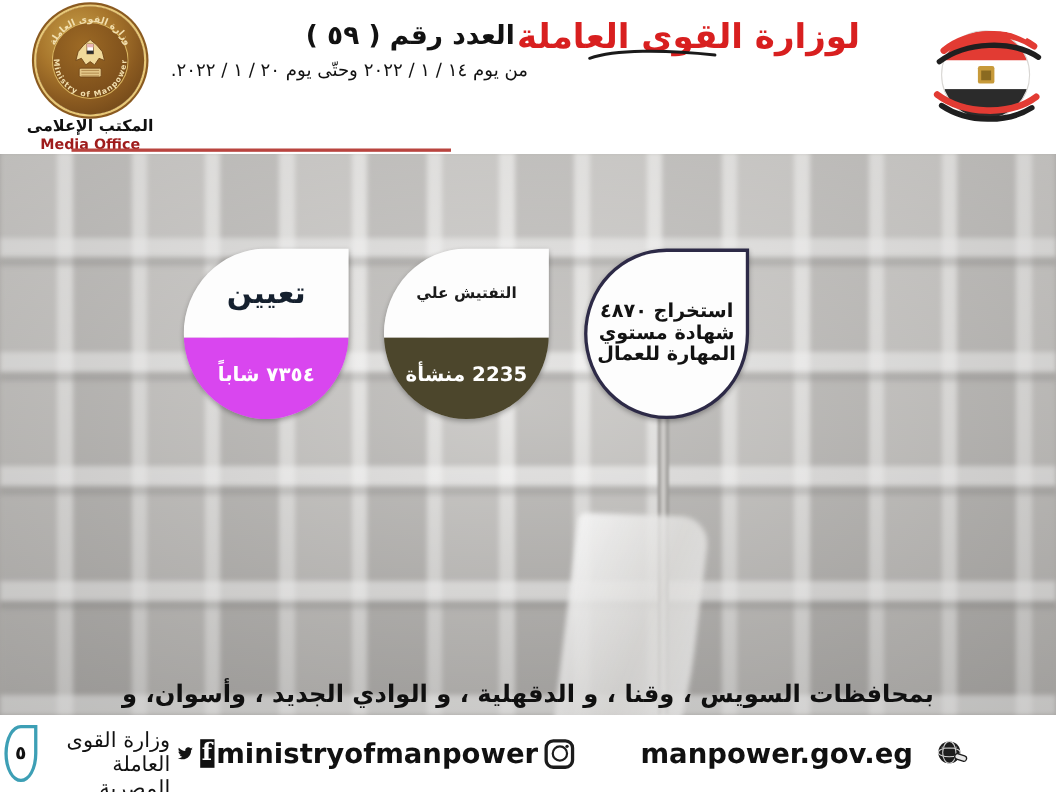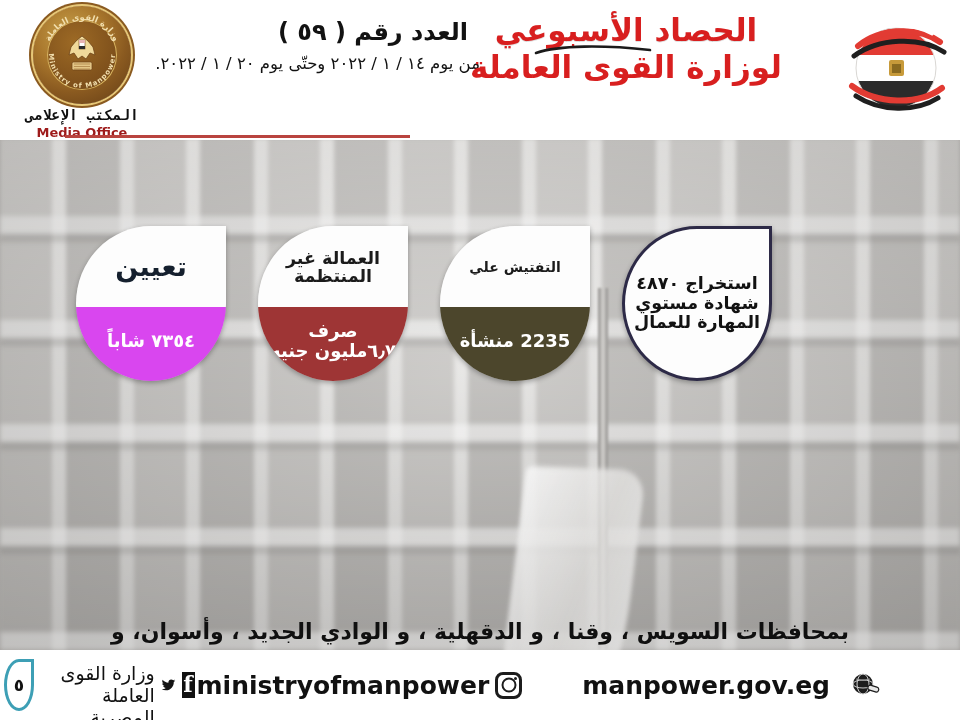--- a/index.html
+++ b/index.html
@@ -18,21 +18,21 @@
   
   .seal-block{position:absolute;left:12px;top:6px;width:140px;height:130px;text-align:center;}
   .seal{position:relative;width:98px;height:98px;margin:0 auto;border-radius:50%;
         background:radial-gradient(circle at 38% 30%,#c8a14a 0%,#a8762c 38%,#8a5a20 62%,#6d4418 88%);
         box-shadow:0 0 0 2px #e7c878, 0 0 0 4px #8a5a20, 0 1px 3px rgba(0,0,0,.45);}
   .seal-inner{position:absolute;left:14px;top:14px;width:70px;height:70px;border-radius:50%;
         background:radial-gradient(circle at 40% 32%,#9d6a25 0%,#7d4f1b 70%,#5e3a12 100%);
         box-shadow:inset 0 0 0 1px #d9b45f;}
   .seal-eagle{position:absolute;left:50%;top:50%;transform:translate(-50%,-50%);width:40px;height:44px;}
   .seal-ring-txt{position:absolute;left:0;top:0;width:100%;height:100%;}
-  .media-ar{font-size:14.5px;font-weight:bold;color:#101010;margin-top:3px;letter-spacing:0px;font-family:Liberation Mono, monospace;}
+  .media-ar{font-size:14.5px;font-weight:bold;color:#101010;margin-top:3px;letter-spacing:0px;}
   .media-en{font-size:13px;font-weight:bold;color:#9e1b1b;margin-top:1px;font-family:"DejaVu Sans",sans-serif;}
 
   
   .issue-block{position:absolute;left:150px;top:18px;width:330px;text-align:left;direction:rtl;}
   .issue-no{font-size:24px;font-weight:bold;color:#121212;letter-spacing:0px;text-align:right;padding-right:12px;}
   .issue-date{font-size:16.5px;color:#121212;text-align:right;margin-top:8px;white-space:nowrap;}
 
   
   .title-block{position:absolute;right:124px;top:14px;width:420px;text-align:left;direction:rtl;}
   .title-1{font-size:31px;font-weight:bold;color:#d81f1f;line-height:1.05;text-align:center;
@@ -152,21 +152,20 @@
       <div class="media-ar">المكتب الإعلامى</div>
       <div class="media-en">Media Office</div>
     </div>
 
     <div class="issue-block">
       <div class="issue-no">العدد رقم ( ٥٩ )</div>
       <div class="issue-date">من يوم ١٤ / ١ / ٢٠٢٢ وحتّى يوم ٢٠ / ١ / ٢٠٢٢.</div>
     </div>
 
     <div class="title-block">
-      <div class="title-1">الحصاد الأسبوعي</div>
       <div class="title-2">لوزارة القوى العاملة</div>
       <svg class="title-swoosh" viewBox="0 0 120 12">
         <path d="M2 9 C 25 1, 70 1, 116 6" stroke="#1a1a1a" stroke-width="2.6" fill="none" stroke-linecap="round"></path>
       </svg>
     </div>
 
     <svg class="flag-sphere" viewBox="0 0 112 112">
       <defs>
         <clipPath id="sph">
             <circle cx="56" cy="56" r="40"></circle>
@@ -201,28 +200,20 @@
 
       <div class="badge navy">
         <div class="b-top">
           <span class="b-top-txt">تعيين</span>
         </div>
         <div class="b-bot">
           <span class="b-bot-txt">٧٣٥٤ شاباً</span>
         </div>
       </div>
 
-      <div class="badge red">
-        <div class="b-top">
-          <span class="b-top-txt">العمالة غير المنتظمة</span>
-        </div>
-        <div class="b-bot">
-          <span class="b-bot-txt">صرف ٦٫٧مليون جنيه</span>
-        </div>
-      </div>
 
       <div class="badge olive">
         <div class="b-top">
           <span class="b-top-txt">التفتيش علي</span>
         </div>
         <div class="b-bot">
           <span class="b-bot-txt">2235 منشأة</span>
         </div>
       </div>
 

